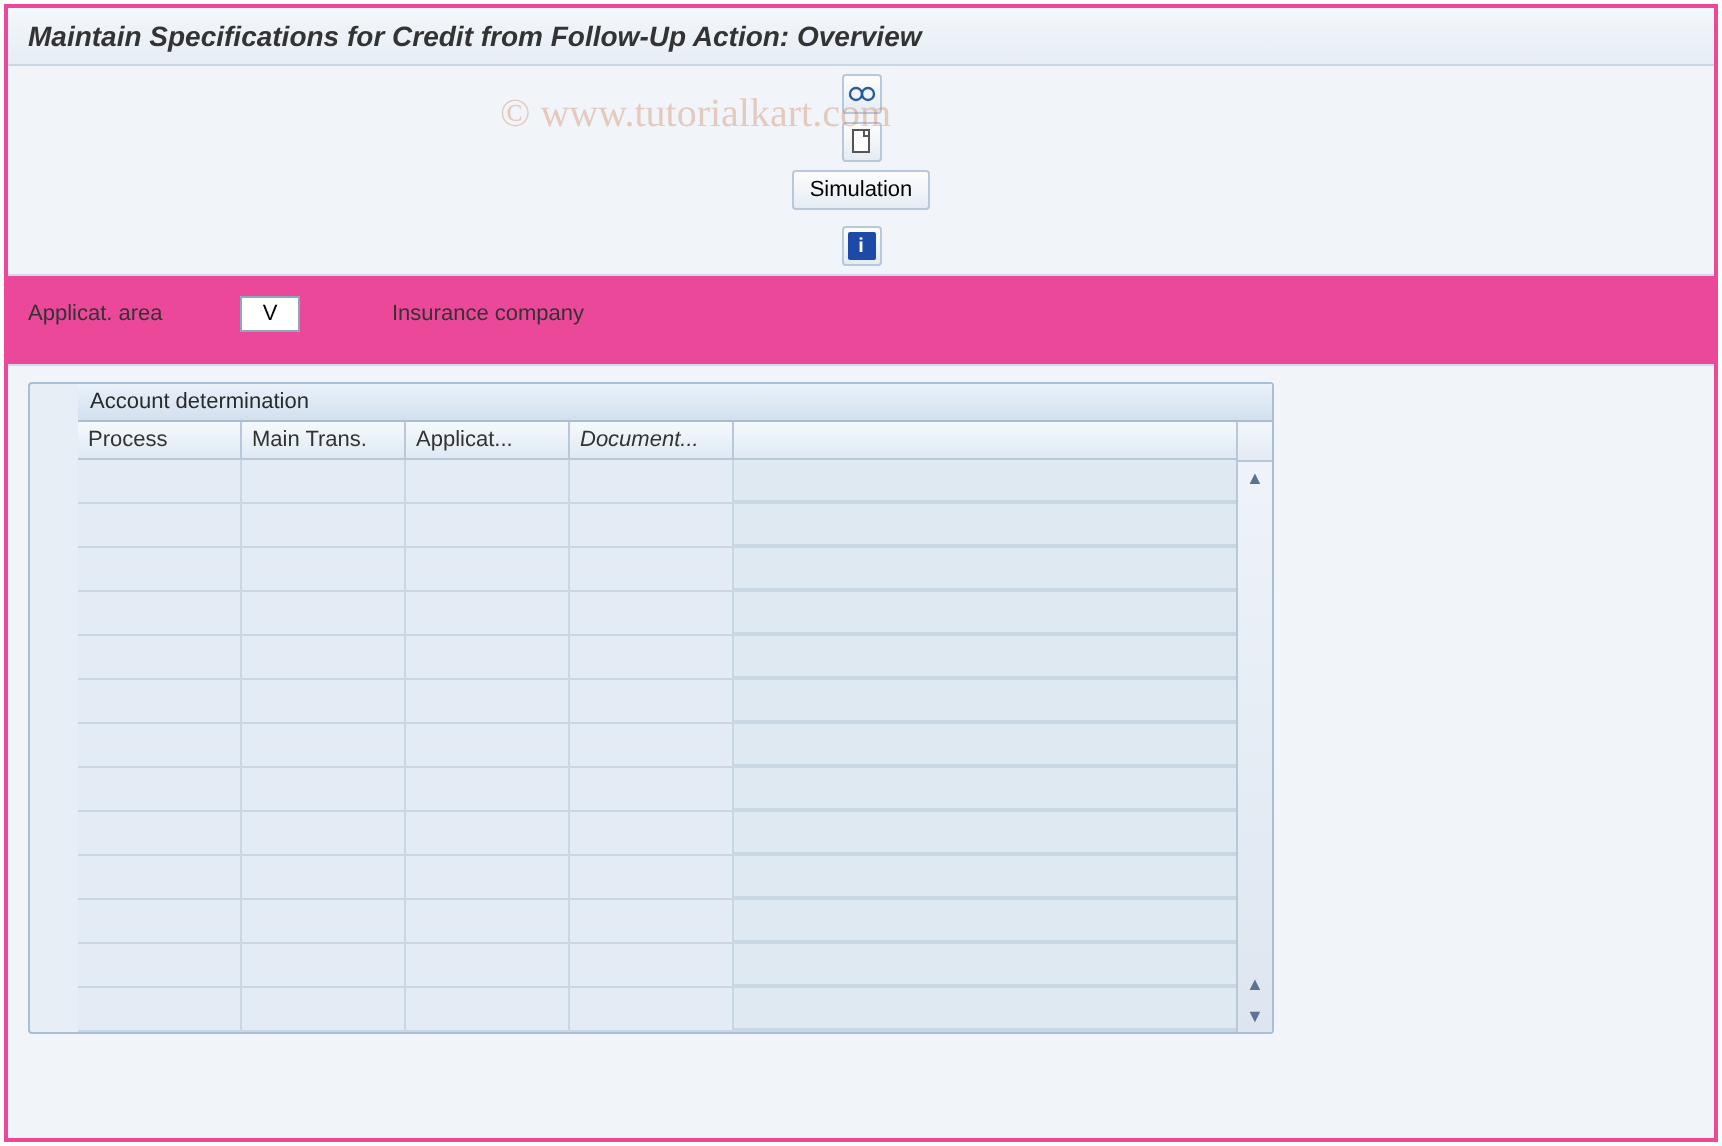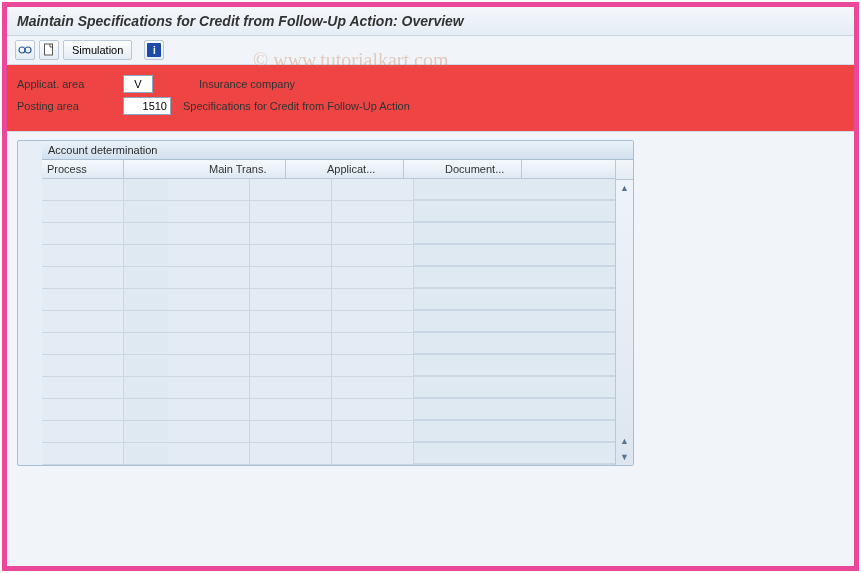--- a/index.html
+++ b/index.html
@@ -6,21 +6,21 @@
     body {
       font-family: Arial, sans-serif;
       font-size: 11px;
       background: #fff;
       width: 861px;
       height: 573px;
       overflow: hidden;
       position: relative;
     }
     .app {
-      border: 5px solid #ec4899;
+      border: 2px solid #ec4899;
       width: 857px;
       height: 569px;
       margin: 2px;
       background: #f1f5f9;
       position: relative;
     }
     .title-bar {
       background: linear-gradient(#f4f7fb, #e6edf5);
       border-bottom: 1px solid #c9d6e3;
       padding: 6px 10px;
@@ -29,20 +29,21 @@
       font-size: 14px;
       color: #333;
     }
     .toolbar {
       display: flex;
       align-items: center;
       gap: 4px;
       padding: 4px 8px;
       background: #f1f5f9;
       border-bottom: 1px solid #d0dae5;
+      flex-direction: column;
     }
     .toolbar .icon-btn {
       width: 20px;
       height: 20px;
       border: 1px solid #b8c8d8;
       background: linear-gradient(#fdfdfd, #e4ecf4);
       border-radius: 2px;
       display: flex;
       align-items: center;
       justify-content: center;
@@ -77,21 +78,21 @@
       color: #fff;
       font-weight: bold;
       font-size: 10px;
       display: flex;
       align-items: center;
       justify-content: center;
       border-radius: 1px;
     }
     .form-area {
       padding: 8px 10px 14px 10px;
-      background: #ef4444;
+      background: #ec4899;
       border-bottom: 1px solid #d0dae5;
     }
     .form-row {
       display: flex;
       align-items: center;
       height: 22px;
       gap: 6px;
     }
     .form-label {
       width: 100px;
@@ -129,35 +130,34 @@
       display: flex;
     }
     .grid {
       flex: 1;
       position: relative;
     }
     .grid-header-row {
       display: flex;
       background: linear-gradient(#f5f9fd, #dfe9f3);
       border-bottom: 1px solid #b8c8d8;
-      gap: 36px;
     }
     .grid-header-cell {
       border-right: 1px solid #b8c8d8;
       padding: 3px 5px;
       white-space: nowrap;
       overflow: hidden;
       text-overflow: ellipsis;
       color: #333;
       font-size: 11px;
     }
     .c0 { width: 82px; }
-    .c1 { width: 82px; margin-left: 44px; }
+    .c1 { width: 82px; }
     .c2 { width: 82px; }
-    .c3 { width: 82px; }
+    .c3 { width: 82px; font-style: italic; }
     .grid-body {
       background: #dfe9f2;
     }
     .grid-row {
       display: flex;
       height: 22px;
       border-bottom: 1px solid #c9d6e3;
     }
     .grid-cell {
       border-right: 1px solid #c9d6e3;
@@ -249,25 +249,20 @@
     </div>
   </div>
 
   <div class="watermark">© www.tutorialkart.com</div>
 
   <div class="form-area">
     <div class="form-row">
       <span class="form-label">Applicat. area</span>
       <input class="form-input w-short" value="V" style="">
       <span class="form-desc">Insurance company</span>
-    </div>
-    <div class="form-row">
-      <span class="form-label">Posting area</span>
-      <input class="form-input w-med" value="1510" style="">
-      <span class="form-desc" style="margin-left:6px">Specifications for Credit from Follow-Up Action</span>
     </div>
   </div>
 
   <div class="panel">
     <div class="panel-header">Account determination</div>
     <div class="grid-wrap">
       <div class="grid">
         <div class="grid-header-row">
           <div class="grid-header-cell c0">Process</div>
           <div class="grid-header-cell c1">Main Trans.</div>

